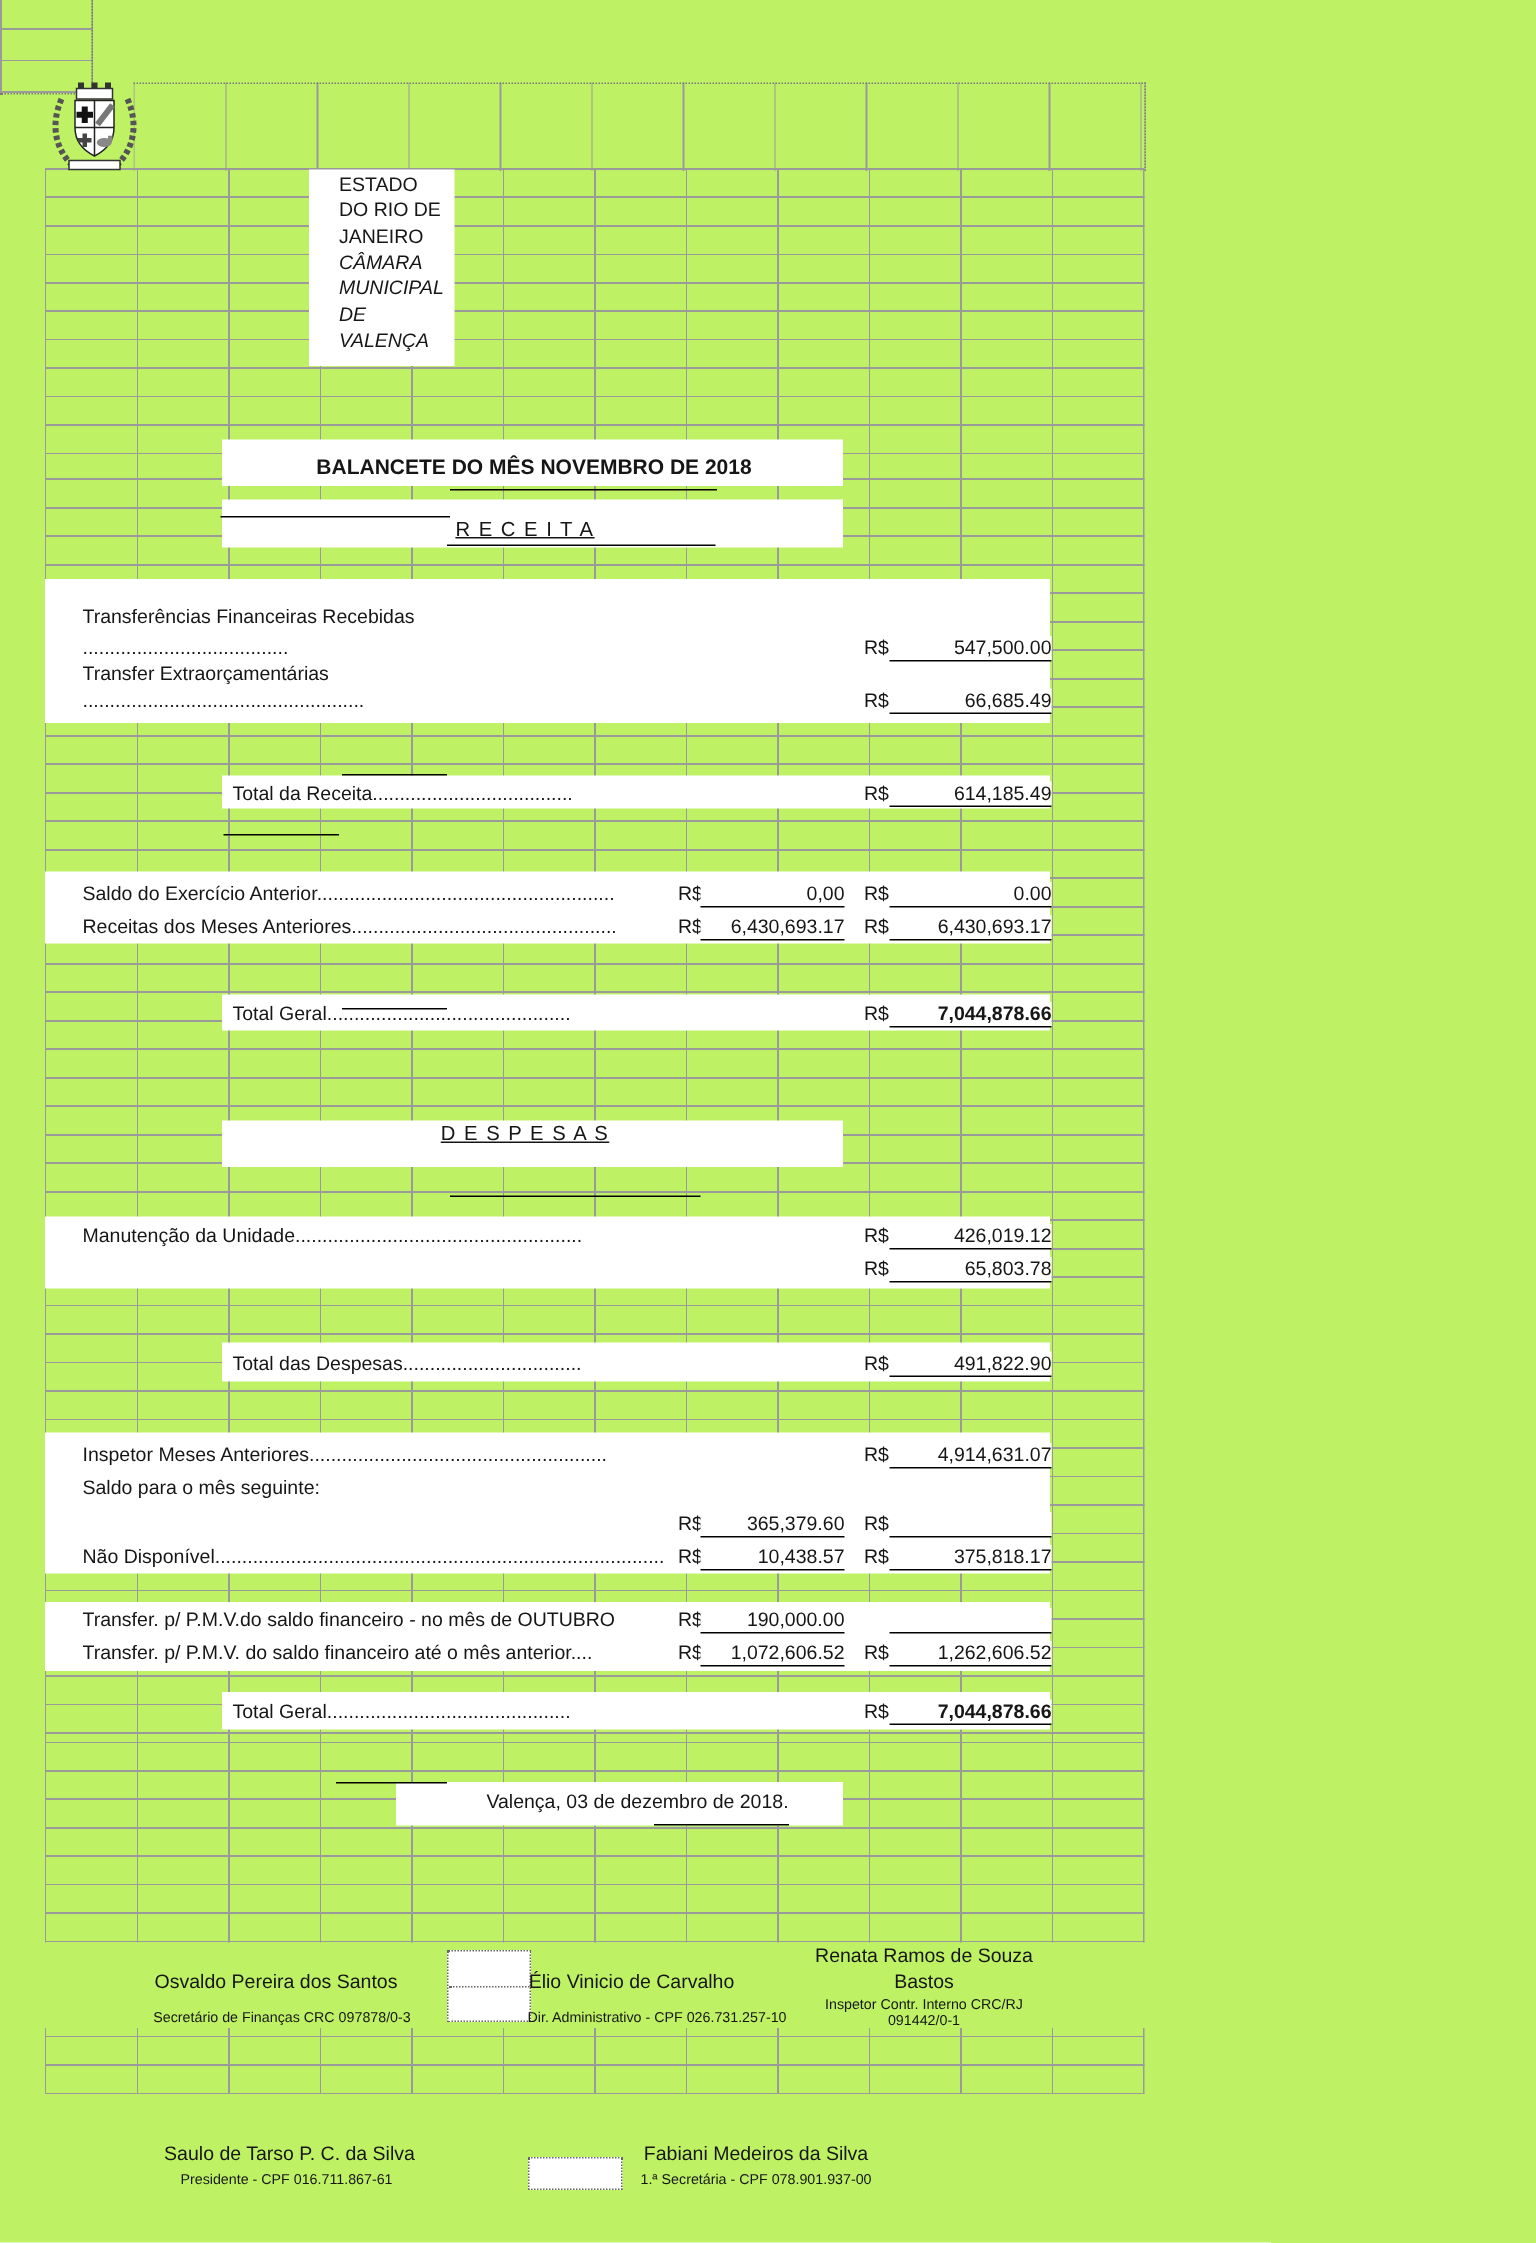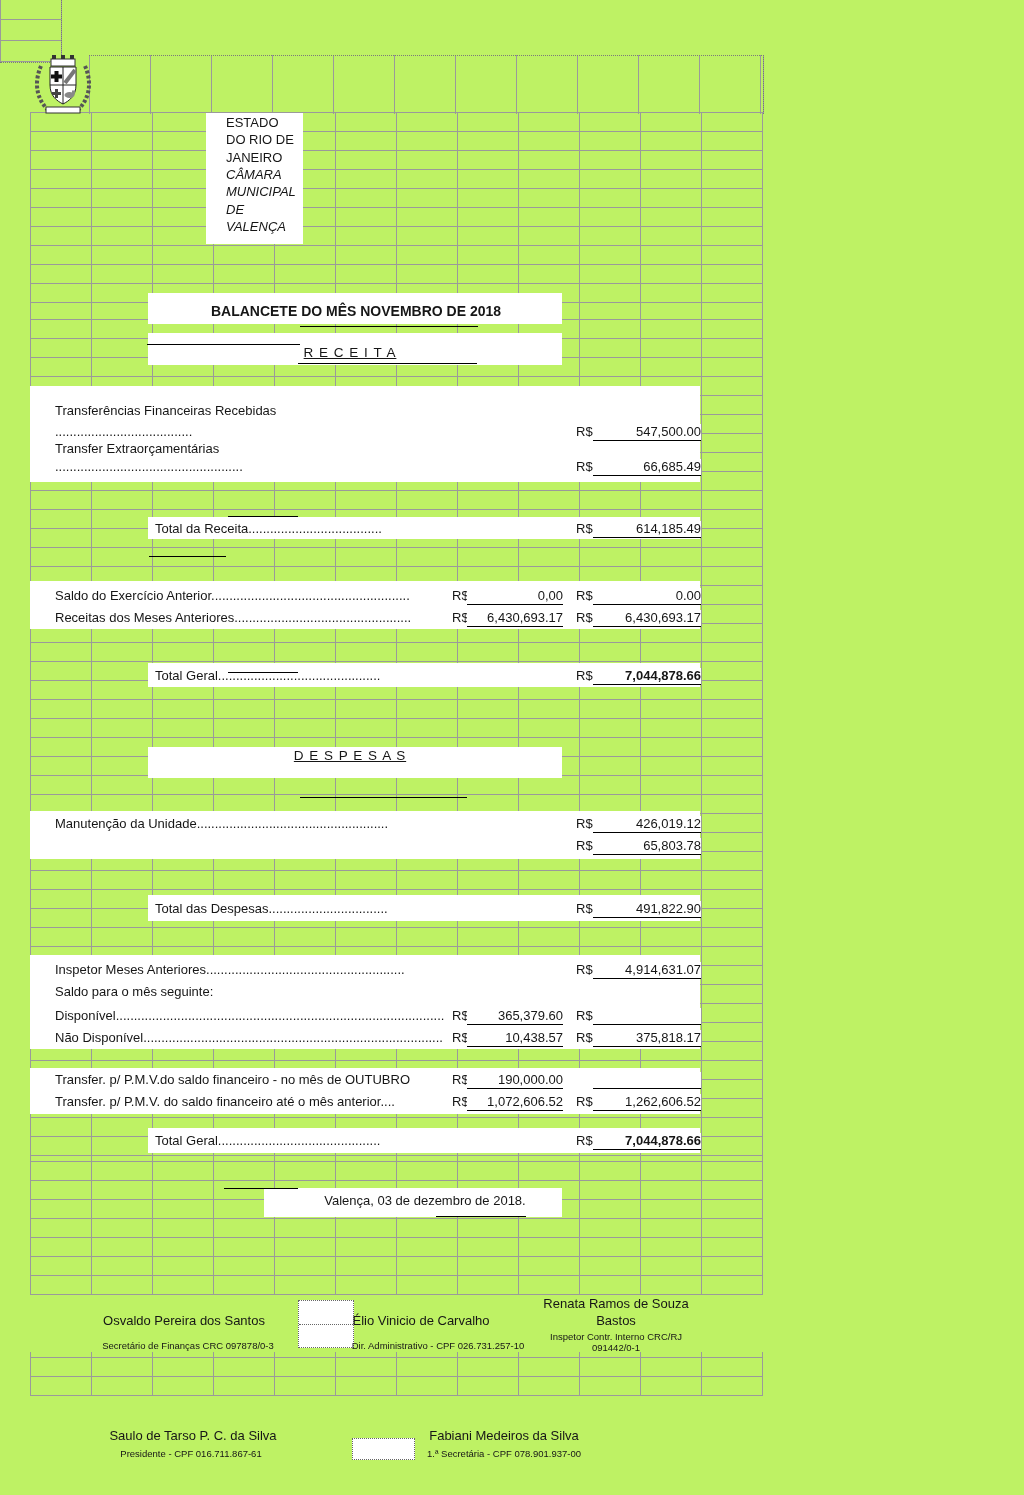--- a/index.html
+++ b/index.html
@@ -175,21 +175,20 @@
   </div>
   <div class="mrow" style="top:962px;">
     <span class="lab">Inspetor Meses Anteriores.......................................................</span>
     <span class="ocur">R$</span>
     <span class="oamt">4,914,631.07</span>
   </div>
   <div class="mrow" style="top:984px;">
     <span class="lab">Saldo para o mês seguinte:</span>
   </div>
   <div class="mrow" style="top:1008px;">
-    <span class="lab">Disponível...........................................................................................</span>
     <span class="icur">R$</span>
     <span class="iamt">365,379.60</span>
     <span class="ocur">R$</span>
     <span class="oamt"></span>
   </div>
   <div class="mrow" style="top:1030px;">
     <span class="lab">Não Disponível...................................................................................</span>
     <span class="icur">R$</span>
     <span class="iamt">10,438.57</span>
     <span class="ocur">R$</span>

